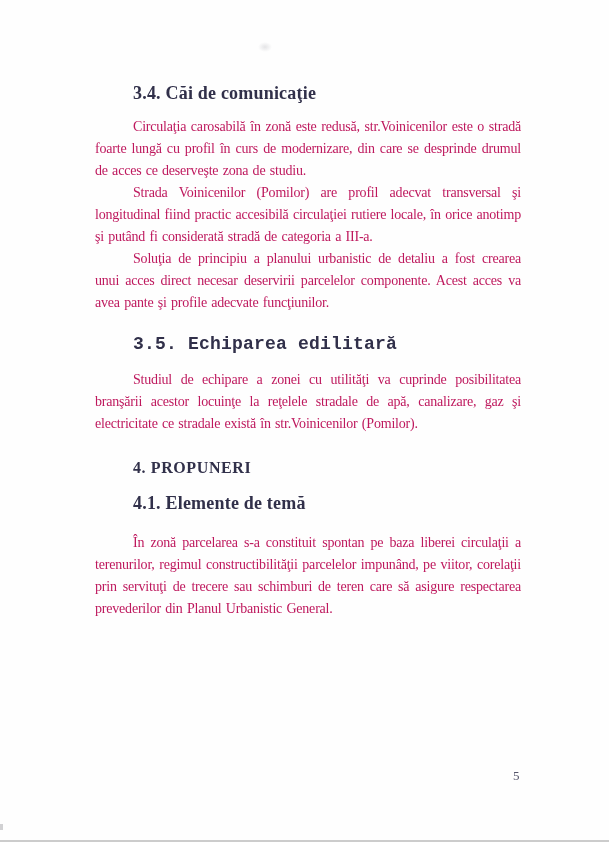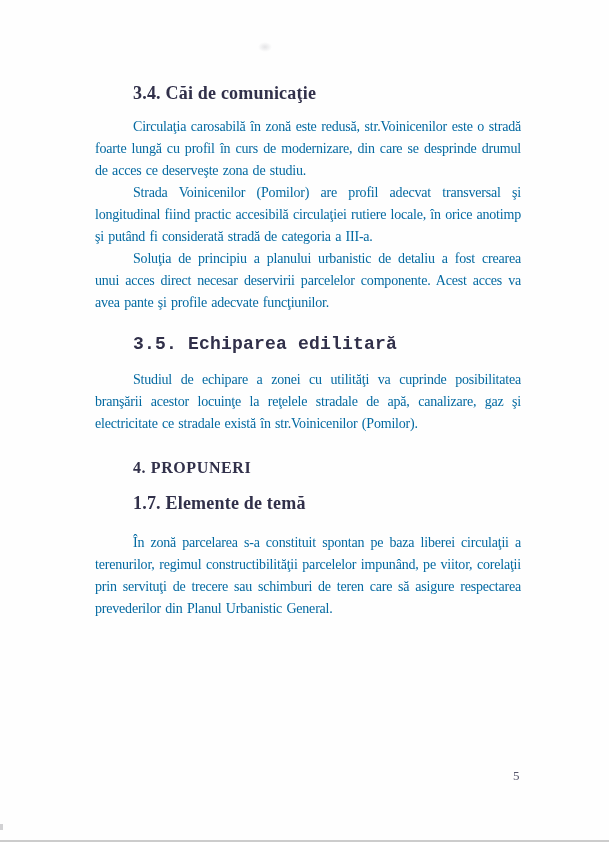--- a/index.html
+++ b/index.html
@@ -26,21 +26,21 @@
     margin: 0 0 13px 38px;
     letter-spacing: 0.2px;
   }
   h3.h-35 { margin-top: 20px; margin-bottom: 15px; font-family: Liberation Mono, monospace; }
   h3.h-4  { margin-top: 23px; margin-bottom: 0; font-size: 16px; letter-spacing: 0.6px; }
   h3.h-41 { margin-top: 15px; margin-bottom: 19px; }
   p {
     margin: 0;
     font-size: 14px;
     line-height: 22px;
-    color: #0369a1;
+    color: #be185d;
     text-align: justify;
     text-indent: 38px;
     letter-spacing: -0.2px;
     word-spacing: 1px;
   }
   .page-number {
     position: absolute;
     top: 768px;
     left: 513px;
     font-size: 13px;
@@ -85,21 +85,21 @@
     <h3 class="h-34">3.4. Căi de comunicaţie</h3>
     <p>Circulaţia carosabilă în zonă este redusă, str.Voinicenilor este o stradă foarte lungă cu profil în curs de modernizare, din care se desprinde drumul de acces ce deserveşte zona de studiu.</p>
     <p>Strada Voinicenilor (Pomilor) are profil adecvat transversal şi longitudinal fiind practic accesibilă circulaţiei rutiere locale, în orice anotimp şi putând fi considerată stradă de categoria a III-a.</p>
     <p>Soluţia de principiu a planului urbanistic de detaliu a fost crearea unui acces direct necesar deservirii parcelelor componente. Acest acces va avea pante şi profile adecvate funcţiunilor.</p>
 
     <h3 class="h-35">3.5. Echiparea edilitară</h3>
     <p>Studiul de echipare a zonei cu utilităţi va cuprinde posibilitatea branşării acestor locuinţe la reţelele stradale de apă, canalizare, gaz şi electricitate ce stradale există în str.Voinicenilor (Pomilor).</p>
 
     <h3 class="h-4">4. PROPUNERI</h3>
 
-    <h3 class="h-41">1.7. Elemente de temă</h3>
+    <h3 class="h-41">4.1. Elemente de temă</h3>
     <p>În zonă parcelarea s-a constituit spontan pe baza liberei circulaţii a terenurilor, regimul constructibilităţii parcelelor impunând, pe viitor, corelaţii prin servituţi de trecere sau schimburi de teren care să asigure respectarea prevederilor din Planul Urbanistic General.</p>
 
   </div>
 
   <div class="page-number">5</div>
 
   <div class="edge-mark-left"></div>
   <div class="edge-line-bottom"></div>
 
 </div>

